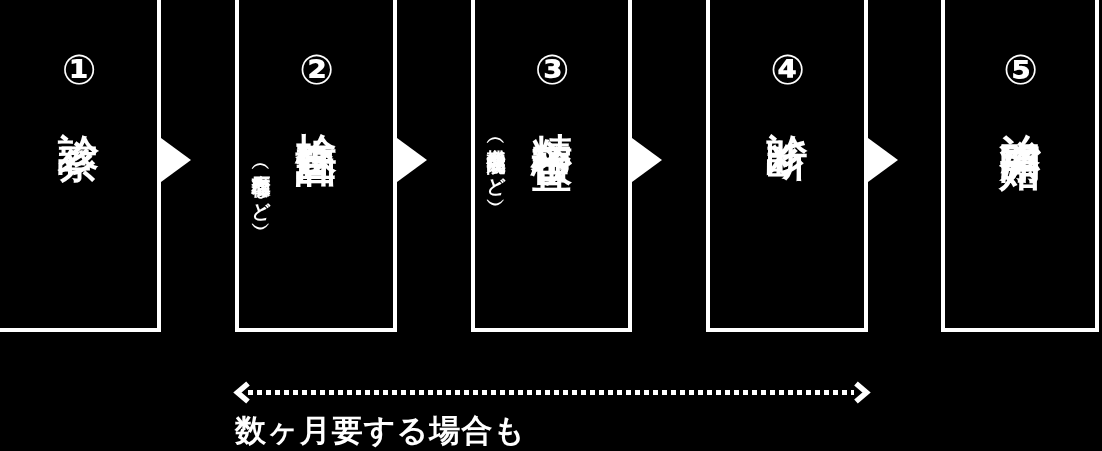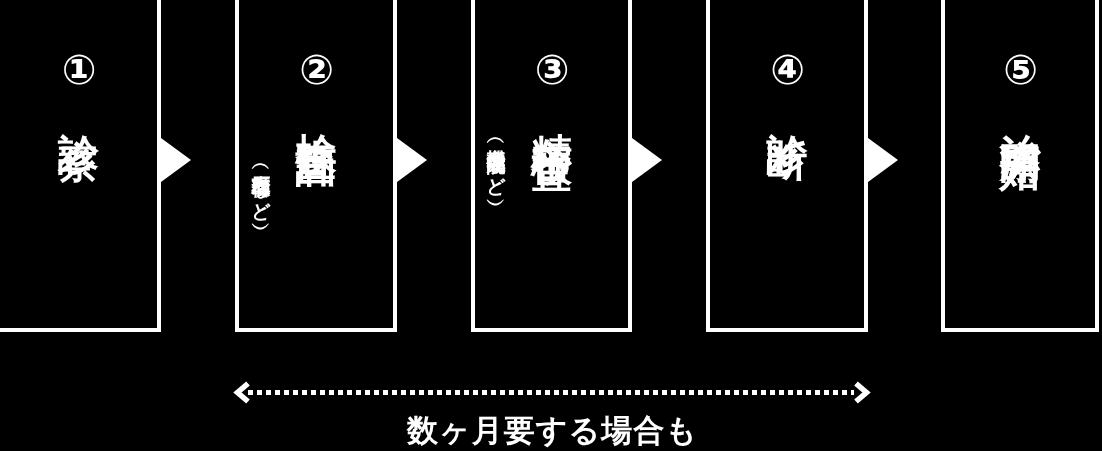--- a/index.html
+++ b/index.html
@@ -90,21 +90,21 @@
     overflow: visible;
   }
   .head-left  { left: 233px; }
   .head-right { left: 854px; }
 
   .duration-label {
     position: absolute;
     top: 412px;
     left: 235px;
     width: 635px;
-    text-align: center;
+    text-align: left;
     font-size: 31px;
     font-weight: 700;
     letter-spacing: 1px;
     line-height: 1.2;
     color: #ffffff;
   }
 </style>
 </head>
 <body>
 

